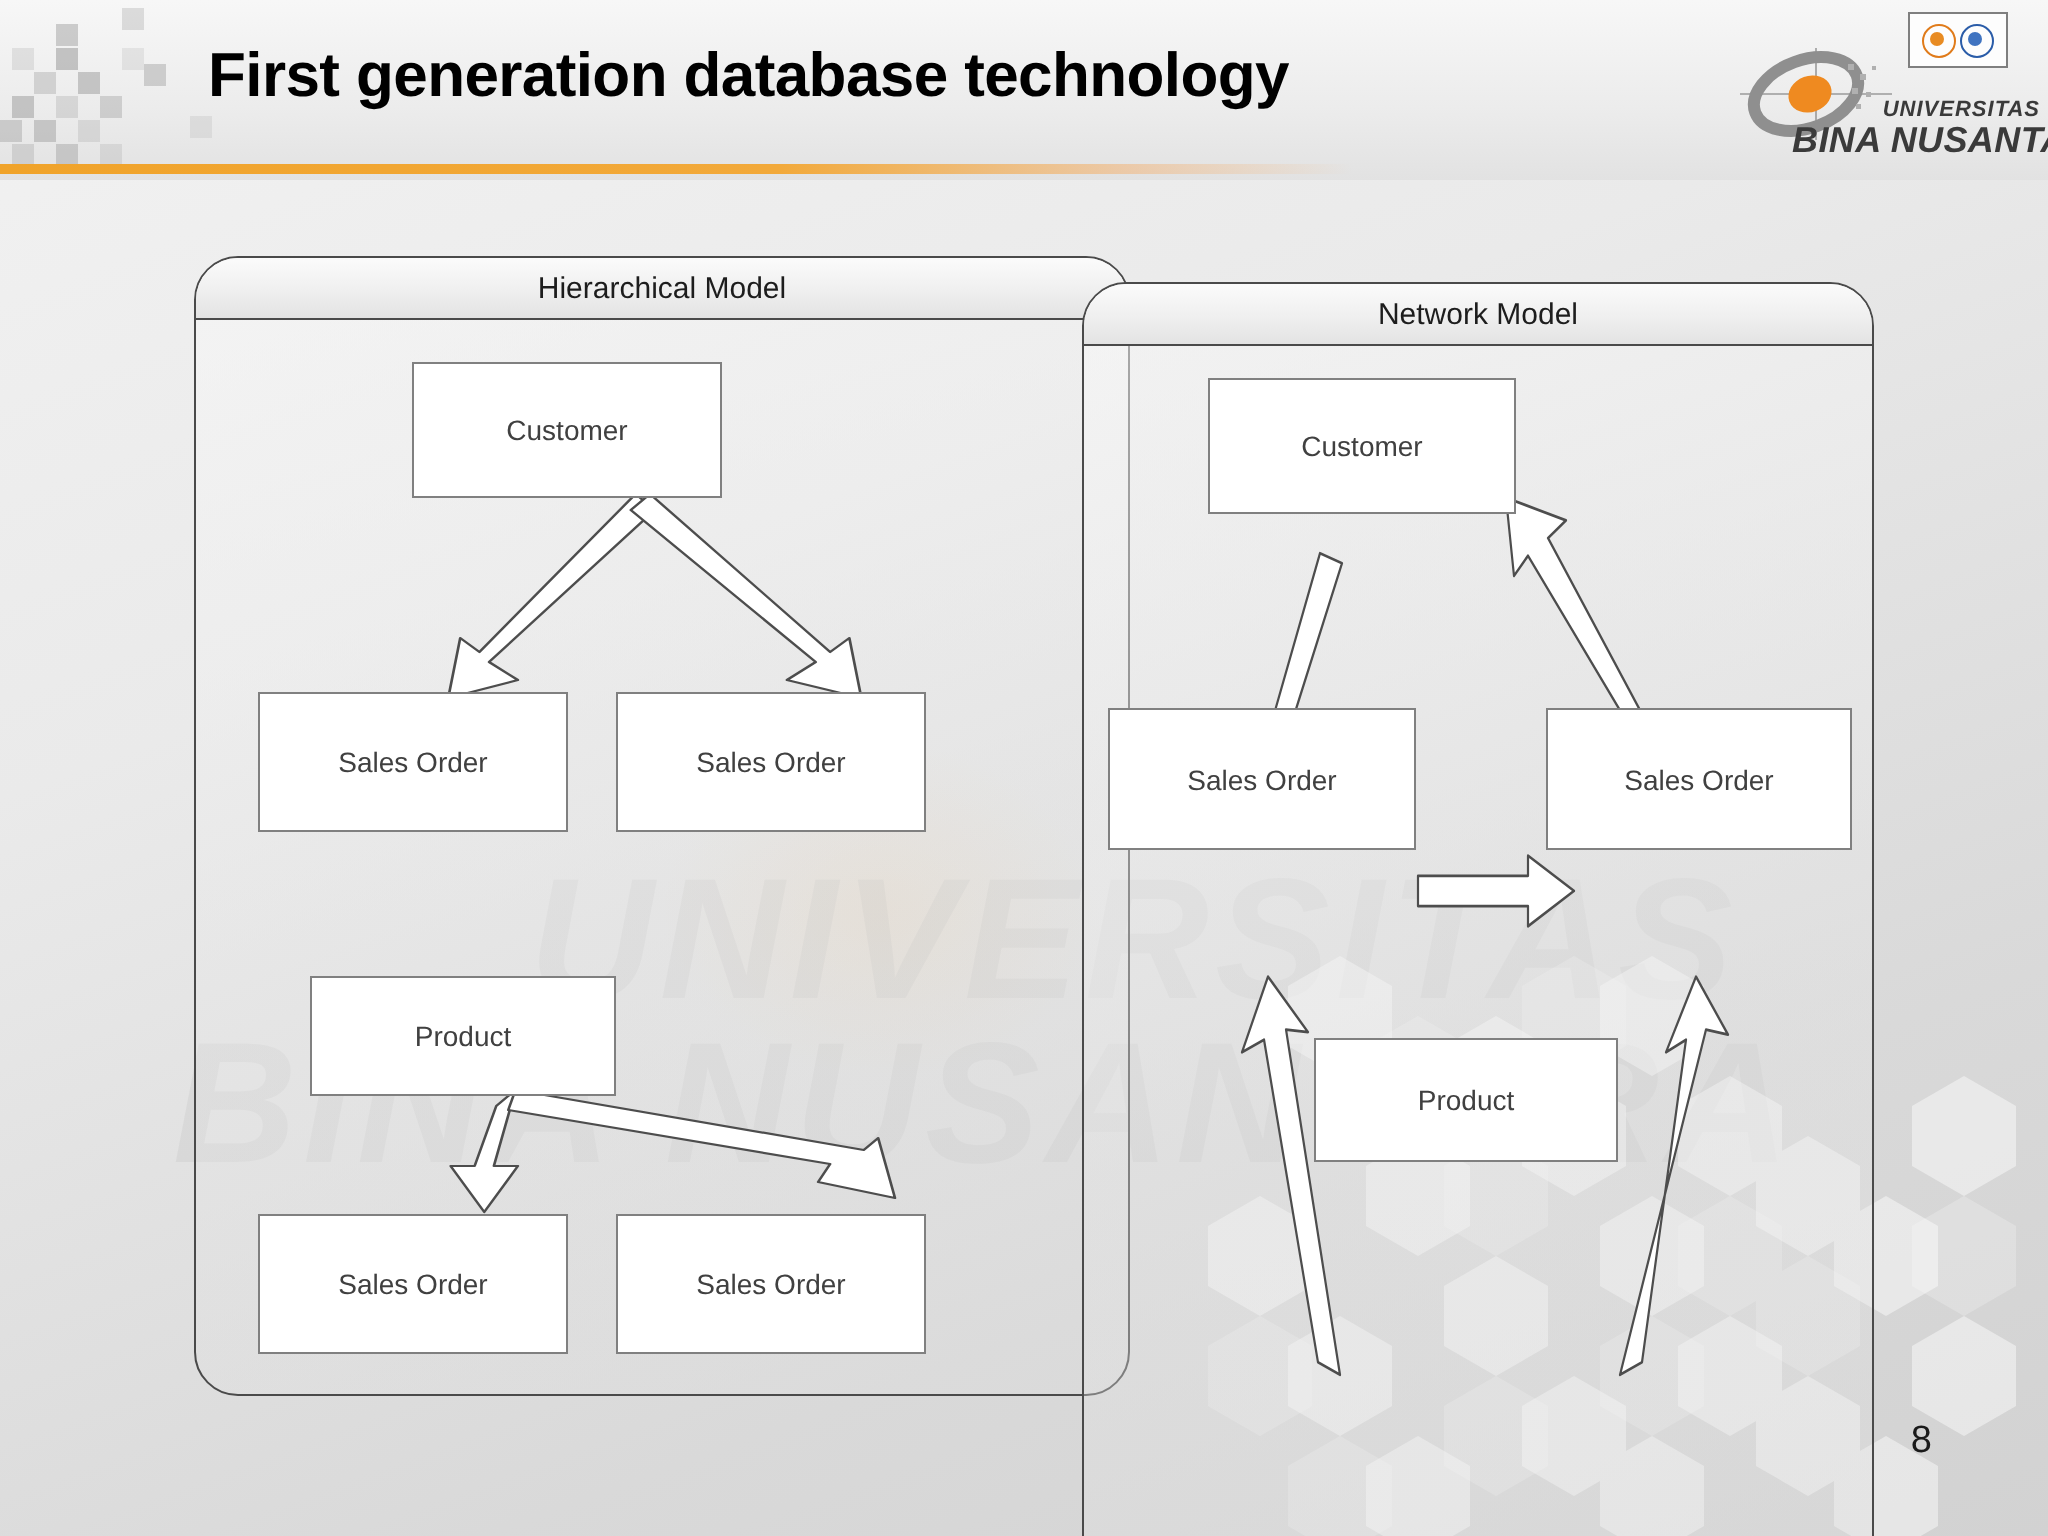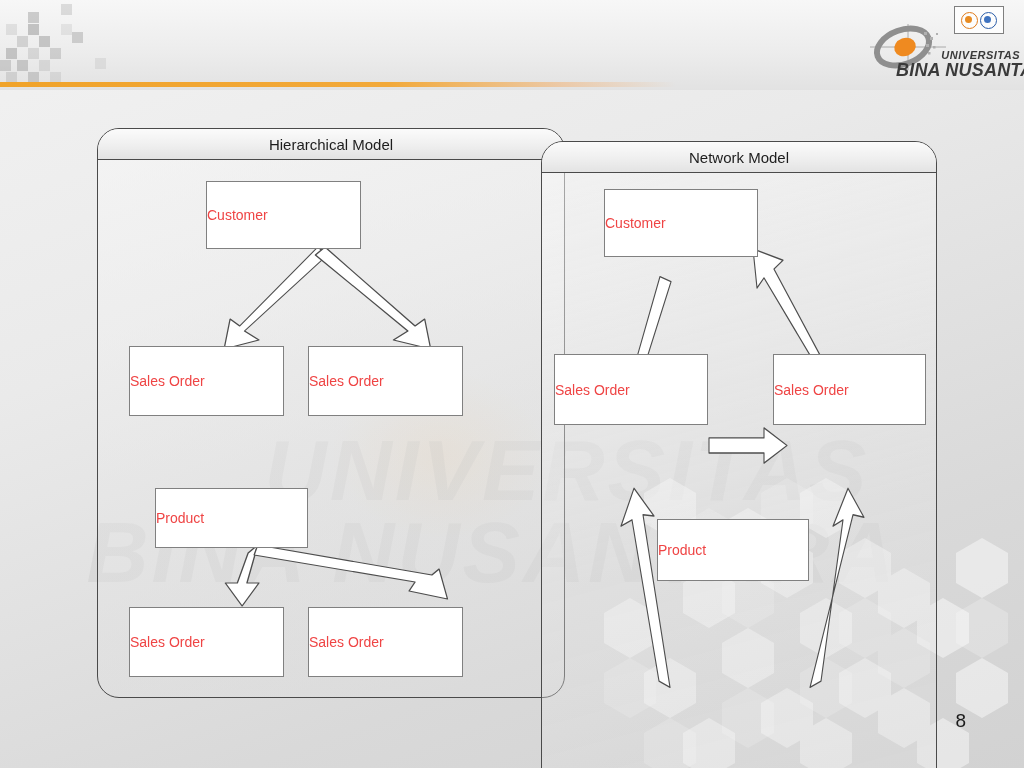--- a/index.html
+++ b/index.html
@@ -189,22 +189,23 @@
   }
 
   
   .node {
     position: absolute;
     background: #ffffff;
     border: 1.2px solid #808080;
     box-sizing: border-box;
     display: flex;
     align-items: center;
+    justify-content: center;
     font-size: 14px;
-    color: #ef4444;
+    color: #404040;
     z-index: 3;
   }
   .arrow-layer {
     position: absolute;
     left: 0; top: 0;
     width: 100%;
     height: 100%;
     z-index: 2;
     pointer-events: none;
   }
@@ -285,20 +286,21 @@
       <i style="left:50px;  top:48px;  opacity:.38"></i>
       <i style="left:0px;   top:60px;  opacity:.40"></i>
       <i style="left:17px;  top:60px;  opacity:.45"></i>
       <i style="left:39px;  top:60px;  opacity:.25"></i>
       <i style="left:95px;  top:58px;  opacity:.18"></i>
       <i style="left:6px;   top:72px;  opacity:.30"></i>
       <i style="left:28px;  top:72px;  opacity:.42"></i>
       <i style="left:50px;  top:72px;  opacity:.22"></i>
     </div>
 
+    <div class="slide-title">First generation database technology</div>
 
     <div class="logo">
       <div class="logo-badge">
         <span class="badge-mark"></span>
         <span class="badge-mark blue"></span>
       </div>
       <svg class="logo-mark" viewBox="0 0 76 46">
         <line x1="38" y1="0" x2="38" y2="46" stroke="#9a9a9a" stroke-width="0.8"></line>
         <line x1="0" y1="23" x2="76" y2="23" stroke="#9a9a9a" stroke-width="0.8"></line>
         <ellipse cx="33" cy="23" rx="27" ry="17" fill="none" stroke="#8f8f8f" stroke-width="6" transform="rotate(-20 33 23)"></ellipse>

